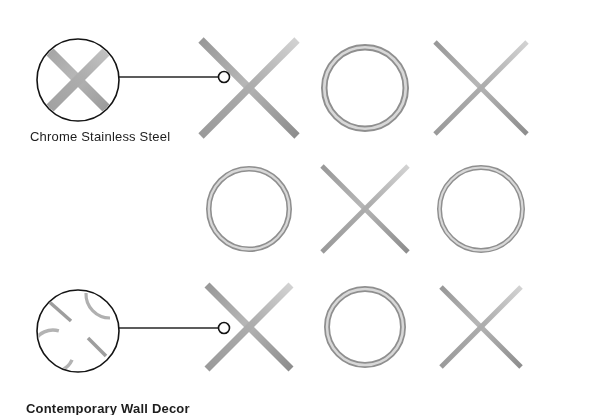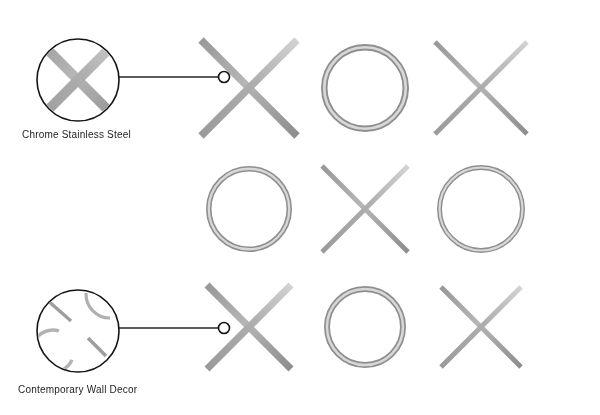--- a/index.html
+++ b/index.html
@@ -1,23 +1,23 @@
 <!DOCTYPE html>
 <html><head>
 <meta charset="utf-8">
 <style>
   html,body{margin:0;padding:0;}
   body{width:600px;height:415px;background:#ffffff;position:relative;overflow:hidden;
        font-family:"Liberation Sans", sans-serif;}
   .stage{position:absolute;left:0;top:0;width:600px;height:415px;}
   svg{position:absolute;left:0;top:0;}
-  .callout-label{position:absolute;font-size:10px;letter-spacing:.2px;color:#1d1d1d;
-       white-space:nowrap;}
+  .callout-label{position:absolute;font-size:13px;letter-spacing:.2px;color:#1d1d1d;
+       white-space:nowrap;margin-left:8px;}
   .label-material{left:22px;top:129px;}
-  .label-style{left:18px;top:384px;}
+  .label-style{left:18px;top:401px;font-weight:bold;}
 </style>
 </head>
 <body>
 
 <div class="stage">
 
   <svg width="600" height="415" viewBox="0 0 600 415">
     <defs>
       <linearGradient id="grad-nwse" x1="0" y1="0" x2="1" y2="1">
         <stop offset="0" stop-color="#989898"></stop>

